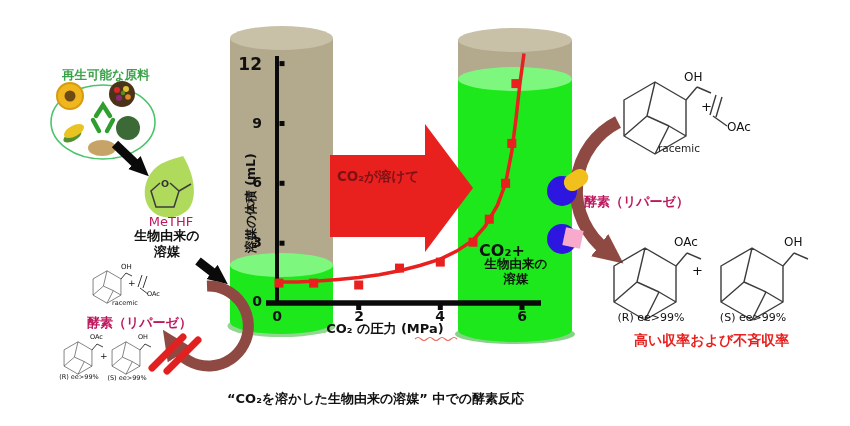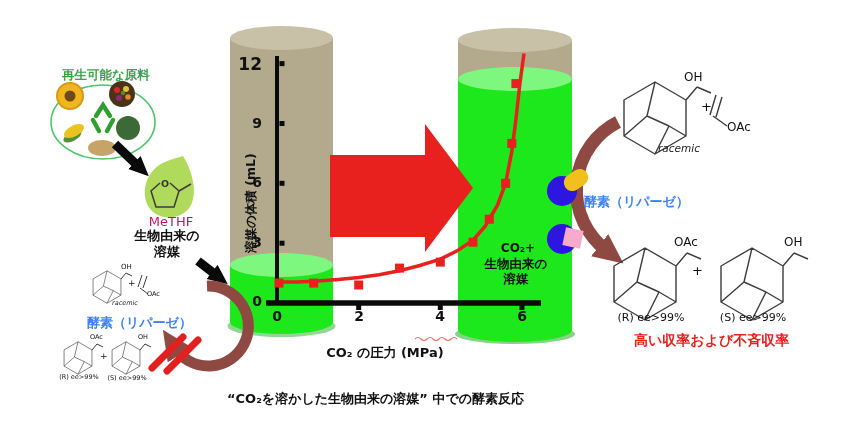--- a/index.html
+++ b/index.html
@@ -4,25 +4,25 @@
 <style>
   html,body{margin:0;padding:0;background:#fff;}
   .stage{position:relative;width:850px;height:426px;background:#fff;overflow:hidden;
          font-family:"DejaVu Sans","Liberation Sans",sans-serif;}
   .stage svg{position:absolute;left:0;top:0;}
   .t{position:absolute;white-space:nowrap;line-height:1.15;color:#111;}
   .b{font-weight:700;}
   .ctr{text-align:center;}
   .rt{text-align:right;}
   .green-title{color:#3aa34a;}
-  .teal{color:#3b82f6;}
+  .teal{color:#be185d;}
   .red-txt{color:#e8201e;}
   .dark-red{color:#7d1216;}
   .gray{color:#be185d;}
-  .it{font-style:italic;}
+  .it{}
   .rot{transform:rotate(-90deg);}
 </style>
 </head>
 <body>
 
 <div class="stage">
 
 <svg width="850" height="426" viewBox="0 0 850 426">
   <defs>
     <marker id="mb" markerUnits="userSpaceOnUse" markerWidth="26" markerHeight="26" refX="5" refY="9" orient="auto">
@@ -183,24 +183,25 @@
 <div class="t b ctr rot" style="left:186px;top:196px;width:130px;font-size:12.5px;">溶媒の体積 (mL)</div>
 <div class="t b rt" style="left:236px;top:55px;width:26px;font-size:17px;">12</div>
 <div class="t b rt" style="left:236px;top:115px;width:26px;font-size:14px;">9</div>
 <div class="t b rt" style="left:236px;top:174px;width:26px;font-size:14px;">6</div>
 <div class="t b rt" style="left:236px;top:234px;width:26px;font-size:14px;">3</div>
 <div class="t b rt" style="left:236px;top:293px;width:26px;font-size:14px;">0</div>
 <div class="t b ctr" style="left:265px;top:308px;width:24px;font-size:14px;">0</div>
 <div class="t b ctr" style="left:347px;top:308px;width:24px;font-size:14px;">2</div>
 <div class="t b ctr" style="left:428px;top:308px;width:24px;font-size:14px;">4</div>
 <div class="t b ctr" style="left:510px;top:308px;width:24px;font-size:14px;">6</div>
-<div class="t b ctr" style="left:300px;top:322px;width:170px;font-size:13px;margin-top:24px;">CO₂ の圧力 (MPa)</div>
-
-
-<div class="t b ctr" style="left:468px;top:242px;width:100px;font-size:12px;">CO₂+</div>
+<div class="t b ctr" style="left:300px;top:322px;width:170px;font-size:13px;">CO₂ の圧力 (MPa)</div>
+
+<div class="t b ctr dark-red" style="left:330px;top:169px;width:96px;font-size:13.5px;">CO₂が溶けて</div>
+
+<div class="t b ctr" style="left:452px;top:242px;width:100px;font-size:16px;">CO₂+</div>
 <div class="t b ctr" style="left:466px;top:257px;width:100px;font-size:12.5px;">生物由来の</div>
 <div class="t b ctr" style="left:466px;top:272px;width:100px;font-size:12.5px;">溶媒</div>
 
 <div class="t b teal" style="left:584px;top:195px;font-size:13px;">酵素（リパーゼ）</div>
 <div class="t" style="left:684px;top:71px;font-size:12px;">OH</div>
 <div class="t" style="left:701px;top:100px;font-size:13px;">+</div>
 <div class="t" style="left:727px;top:121px;font-size:12px;">OAc</div>
 <div class="t it" style="left:658px;top:142px;font-size:10.5px;color:#222;">racemic</div>
 <div class="t" style="left:674px;top:236px;font-size:12px;">OAc</div>
 <div class="t" style="left:784px;top:236px;font-size:12px;">OH</div>

